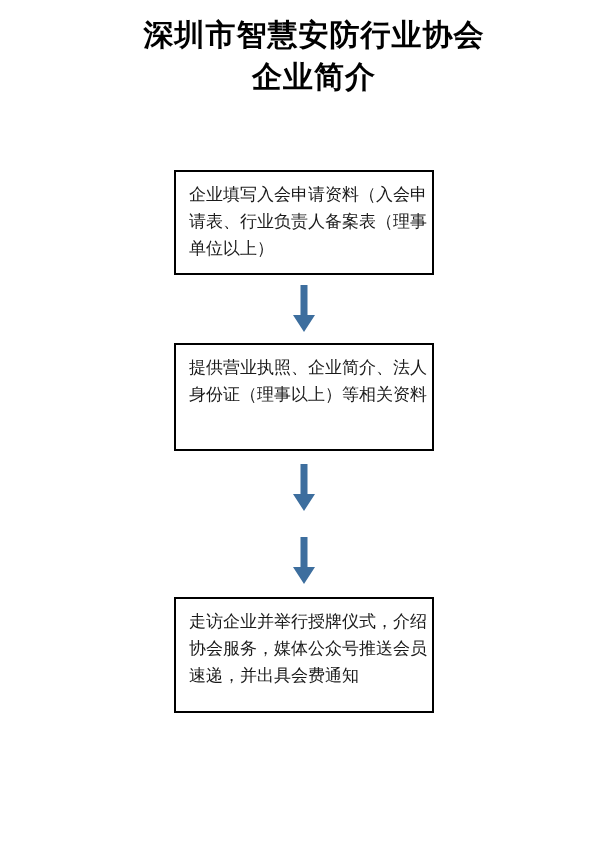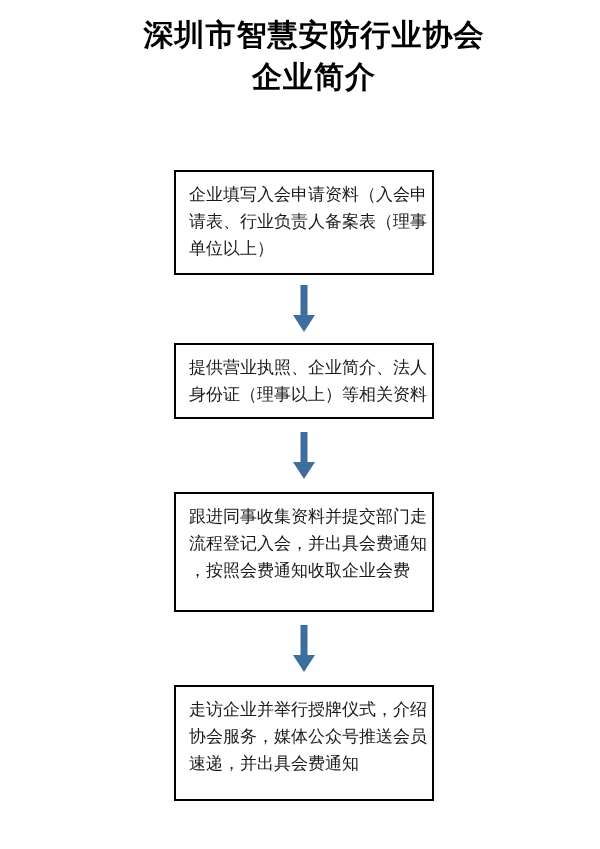--- a/index.html
+++ b/index.html
@@ -62,21 +62,21 @@
     font-size: 17px;
     line-height: 27px;
     color: #1a1a1a;
     padding: 9px 3px 11px 13px;
     text-align: left;
     word-break: break-all;
   }
 
   
   .step-1 { height: 105px; }
-  .step-2 { height: 76px; }
+  .step-2 { height: 108px; }
   .step-3 { height: 120px; }
   .step-4 { height: 116px; }
 
   
   .arrow {
     position: relative;
     width: 260px;
     display: flex;
     justify-content: center;
     align-items: center;
@@ -113,23 +113,20 @@
     <div class="step step-2">
       <div class="step-text">提供营业执照、企业简介、法人身份证（理事以上）等相关资料</div>
     </div>
 
     <div class="arrow arrow-2">
       <svg width="24" height="48" viewBox="0 0 24 48">
         <polygon points="8.5,0 15.5,0 15.5,30 23,30 12,47 1,30 8.5,30" fill="#3d6e9e"></polygon>
       </svg>
     </div>
 
-    <div class="step step-3">
-      <div class="step-text">跟进同事收集资料并提交部门走流程登记入会，并出具会费通知 ，按照会费通知收取企业会费</div>
-    </div>
 
     <div class="arrow arrow-3">
       <svg width="24" height="48" viewBox="0 0 24 48">
         <polygon points="8.5,0 15.5,0 15.5,30 23,30 12,47 1,30 8.5,30" fill="#3d6e9e"></polygon>
       </svg>
     </div>
 
     <div class="step step-4">
       <div class="step-text">走访企业并举行授牌仪式，介绍协会服务，媒体公众号推送会员速递，并出具会费通知</div>
     </div>

